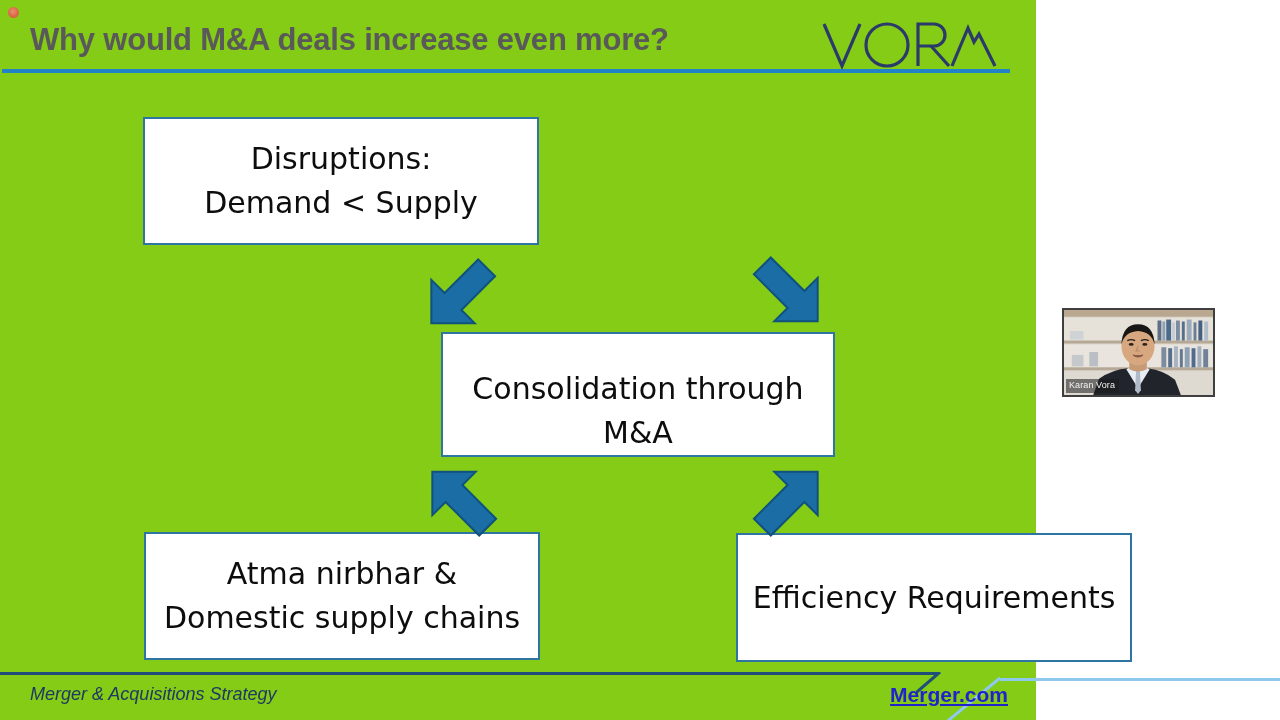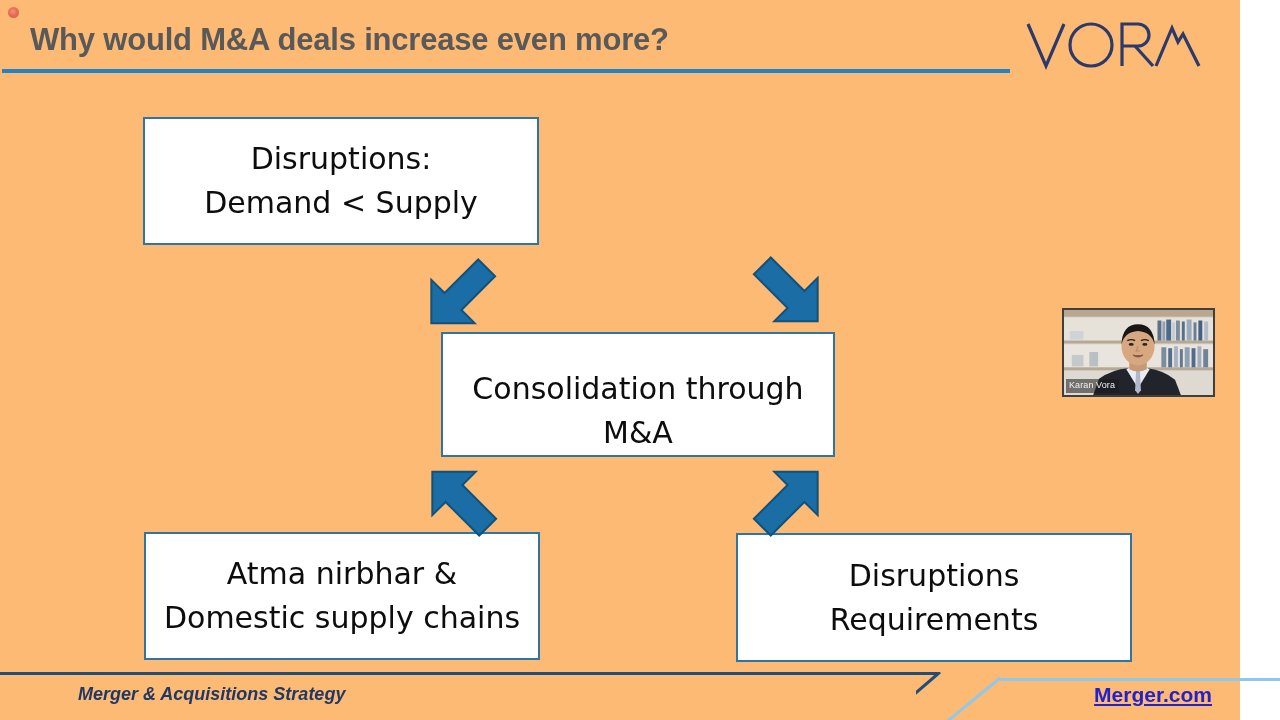--- a/index.html
+++ b/index.html
@@ -11,23 +11,23 @@
     width: 1280px;
     height: 720px;
     overflow: hidden;
     font-family: "Liberation Sans", sans-serif;
     position: relative;
   }
 
   #slide {
     position: absolute;
     left: 0; top: 0;
-    width: 1240px;
+    width: 1036px;
     height: 720px;
-    background: #fdba74;
+    background: #84cc16;
   }
 
   
   .rec-dot {
     position: absolute;
     left: 8px; top: 7px;
     width: 11px; height: 11px;
     border-radius: 50%;
     background: radial-gradient(circle at 45% 40%, #f48b7a 0%, #e2604b 55%, #d6503c 100%);
     opacity: .92;
@@ -153,26 +153,25 @@
     top: 676px;
     width: 112px;
     height: 48px;
     overflow: hidden;
   }
   .footer-left {
     position: absolute;
     left: 30px;
     top: 684px;
     font-size: 18px;
-    font-weight: bold;
+    font-weight: normal;
     font-style: italic;
     color: #1f3864;
     font-family: "Liberation Sans", sans-serif;
     white-space: nowrap;
-    margin-left: 48px;
   }
   .footer-link {
     position: absolute;
     right: 28px;
     top: 683px;
     font-size: 21px;
     font-weight: bold;
     color: #2222cc;
     text-decoration: underline;
     font-family: "Liberation Sans", sans-serif;
@@ -215,21 +214,21 @@
   <div class="dbox" id="box-consolidation">
     <span class="txt">Consolidation through M&amp;A</span>
   </div>
 
   <div class="dbox" id="box-atma">
     <span class="txt">Atma nirbhar &amp;
 Domestic supply chains</span>
   </div>
 
   <div class="dbox" id="box-efficiency">
-    <span class="txt">Disruptions Requirements</span>
+    <span class="txt">Efficiency Requirements</span>
   </div>
 
   <div class="arrow" id="arrow-tl">
     <svg viewBox="0 0 100 100" width="90" height="85" aria-hidden="true">
       <g transform="rotate(45 50 50)">
         <path d="M36,4 L64,4 L64,60 L86,60 L50,96 L14,60 L36,60 Z" fill="#1b6ea5" stroke="#10527d" stroke-width="2.4" stroke-linejoin="miter"></path>
       </g>
     </svg>
   </div>
 

